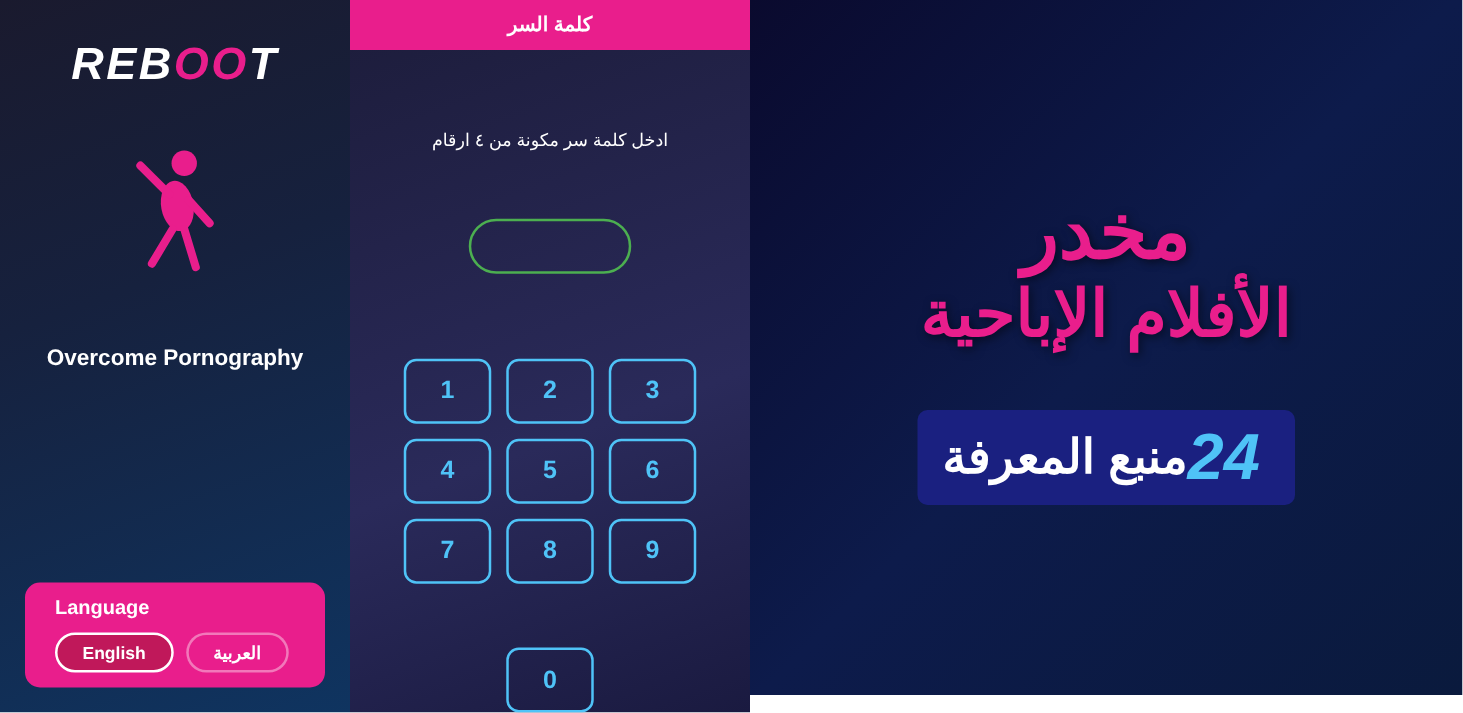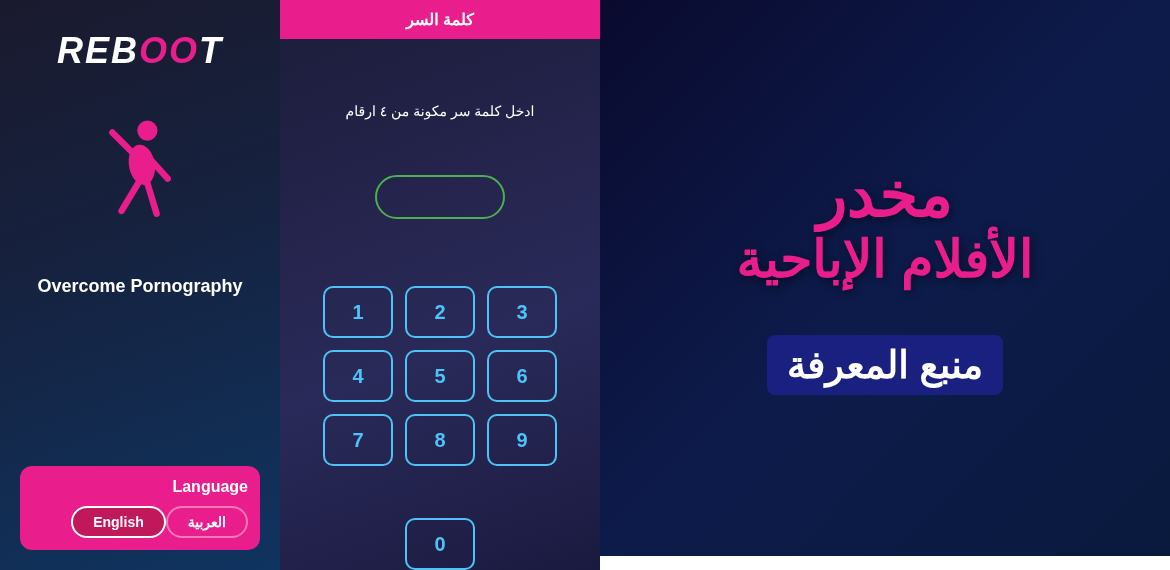--- a/index.html
+++ b/index.html
@@ -54,35 +54,36 @@
       font-size: 18px;
       font-weight: 600;
       text-align: right;
       margin-top: 10px;
     }
 
     .language-section {
       width: 100%;
       background: #e91e8c;
       border-radius: 12px;
-      padding: 12px 12px;
-      display: flex;
-      flex-direction: column;
-      align-items: flex-end;
+      padding: 12px 24px;
+      display: flex;
+      flex-direction: column;
+      align-items: flex-start;
       gap: 10px;
     }
 
     .language-label {
       color: #fff;
       font-size: 16px;
       font-weight: 600;
     }
 
     .language-buttons {
       display: flex;
+      gap: 10px;
     }
 
     .lang-btn {
       padding: 6px 20px;
       border-radius: 20px;
       border: none;
       cursor: pointer;
       font-size: 14px;
       font-weight: 600;
     }
@@ -284,14 +285,15 @@
   <div class="numpad-zero-row">
     <button class="numpad-btn">0</button>
   </div>
 </div>
 
 <div class="right-panel">
   <div class="arabic-title-1">مخدر</div>
   <div class="arabic-title-2">الأفلام الإباحية</div>
   <div class="badge-container">
     <span class="badge-text">منبع المعرفة</span>
+    <span class="badge-number">24</span>
   </div>
 </div>
 
 </body></html>

